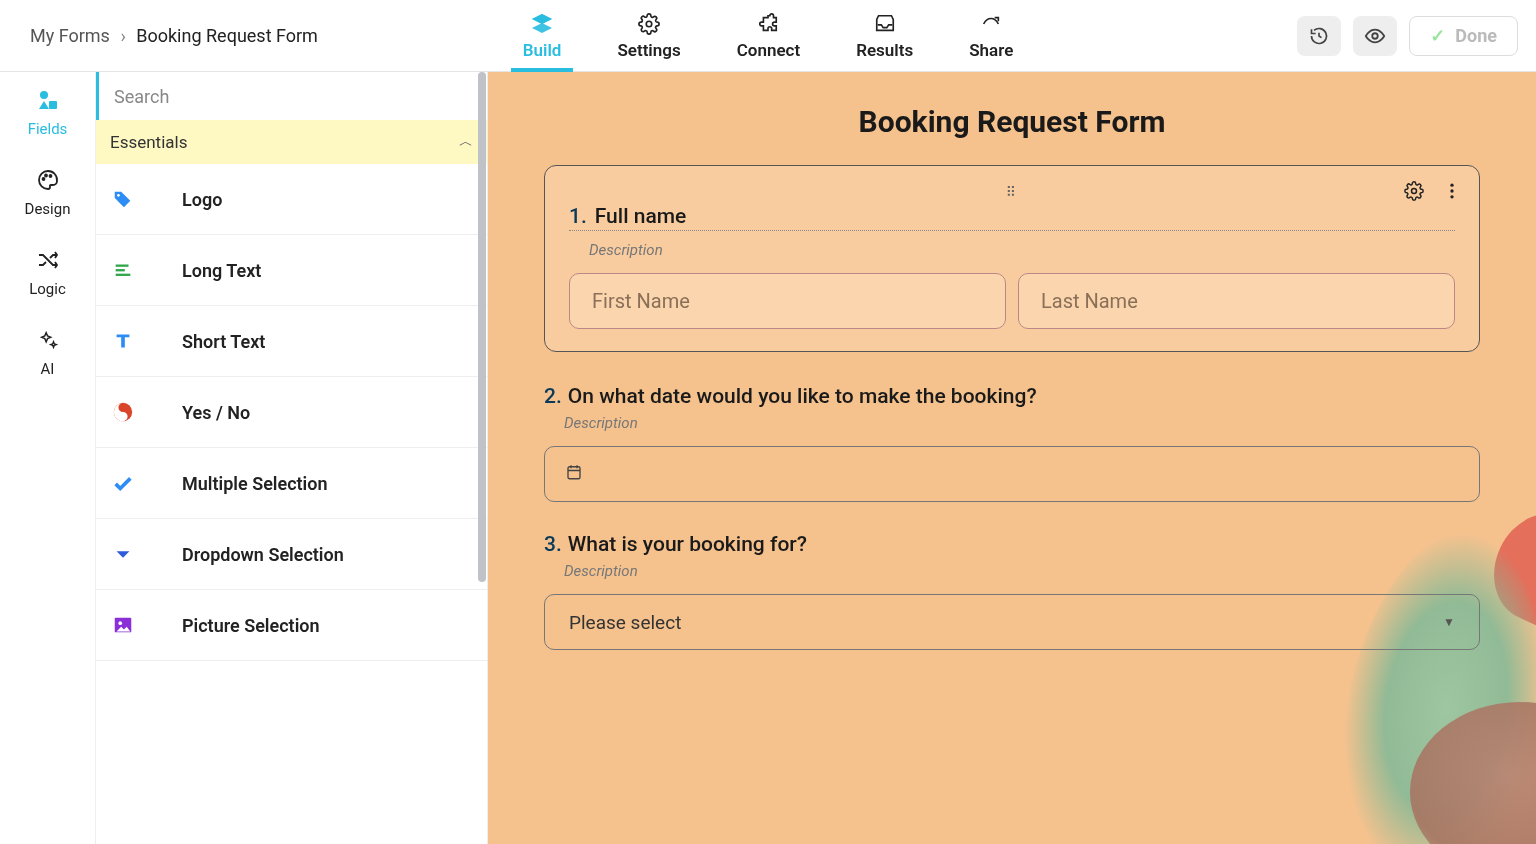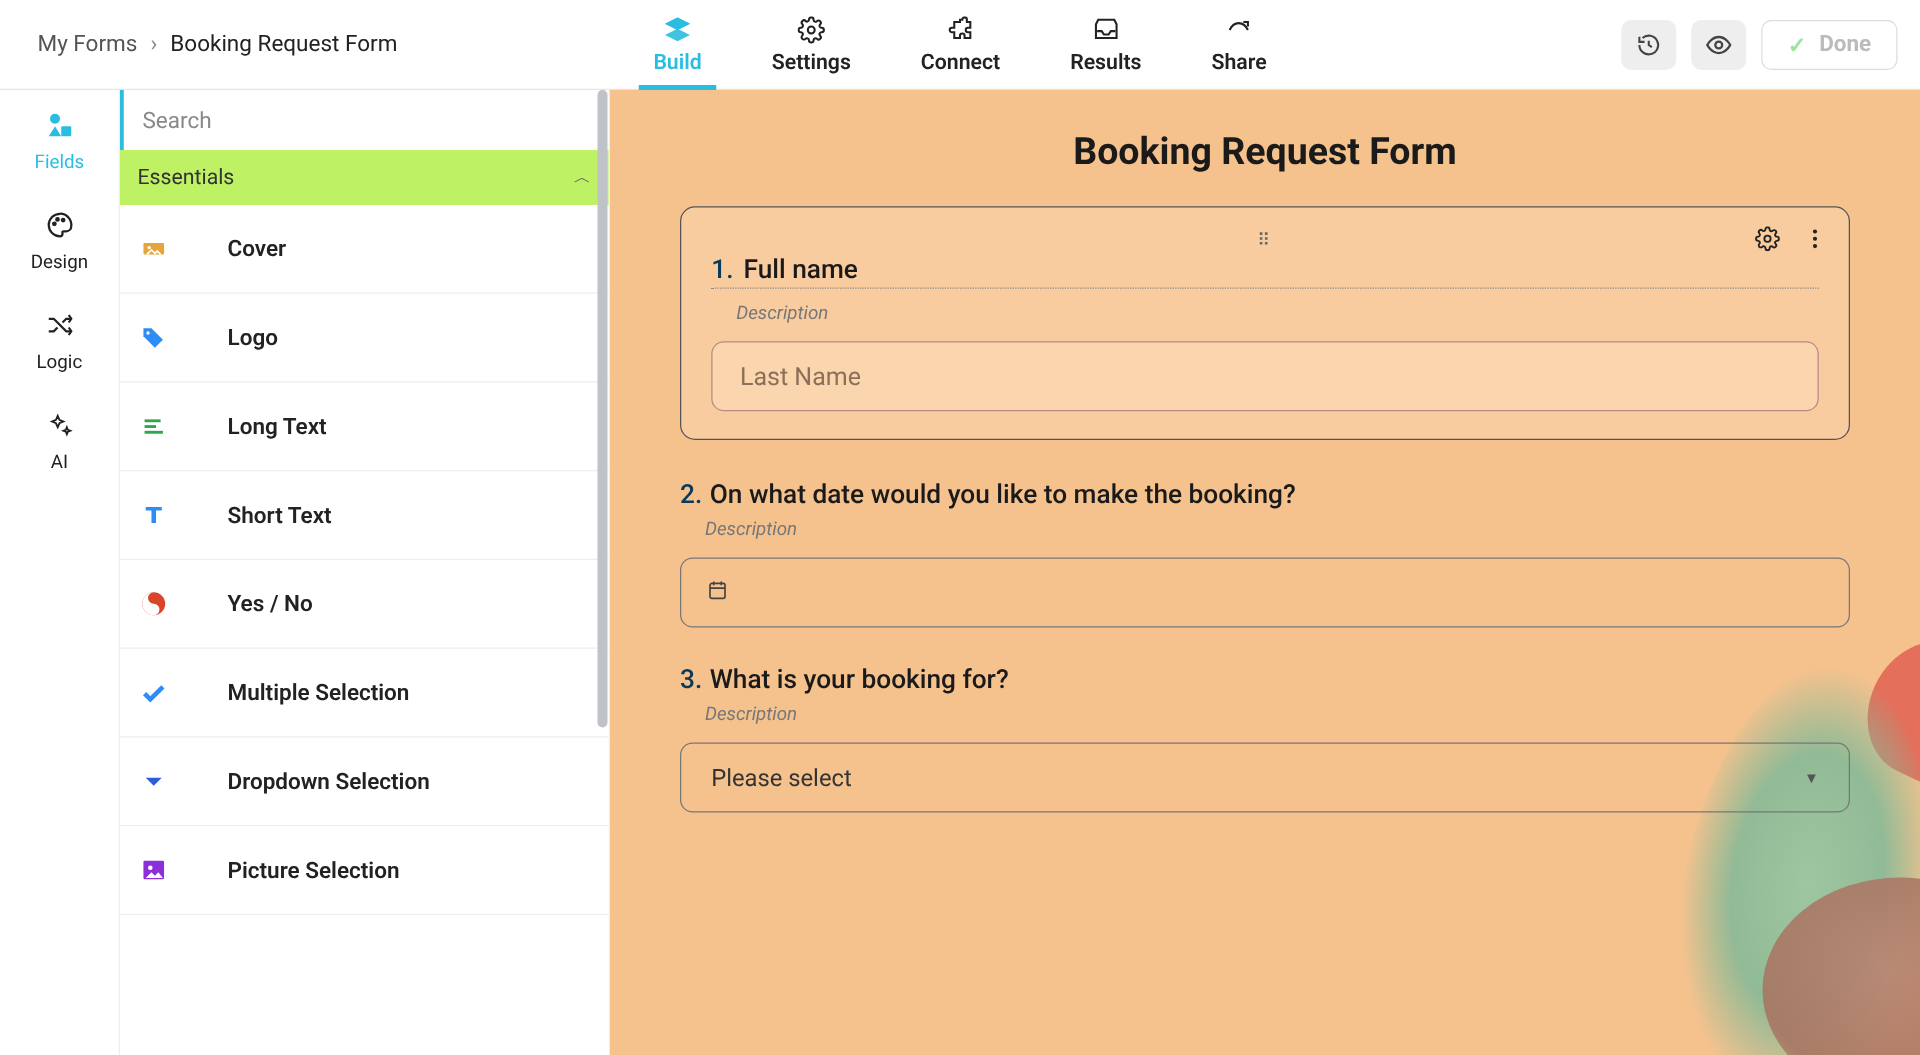--- a/index.html
+++ b/index.html
@@ -29,21 +29,21 @@
 .railitem { display:flex; flex-direction:column; align-items:center; gap:6px; cursor:pointer; font-size:15px; color:#222; }
 .railitem.active { color:#29bde0; }
 .railicon { width:28px; height:28px; display:flex; align-items:center; justify-content:center; }
 
 .leftpanel { width:392px; border-right:1px solid #eee; position:relative; display:flex; }
 .bluebar { width:3px; background:#29bde0; height:48px; position:absolute; left:0; top:0; }
 .lp-inner { flex:1; overflow-y:auto; }
 .searchbox { height:48px; display:flex; align-items:center; padding:0 18px; }
 .searchbox input { border:none; outline:none; font-size:18px; width:100%; color:#0369a1; }
 .searchbox input::placeholder { color:#888; }
-.category-hdr { height:44px; background:#bef264; display:flex; align-items:center; padding:0 14px; font-size:17px; color:#333; cursor:pointer; justify-content:space-between; }
+.category-hdr { height:44px; background:#fef9c3; display:flex; align-items:center; padding:0 14px; font-size:17px; color:#333; cursor:pointer; justify-content:space-between; }
 .chev { font-size:14px; color:#666; }
 .fieldrow { height:71px; border-bottom:1px solid #eee; display:flex; align-items:center; padding:0 14px; gap:46px; cursor:pointer; }
 .ficon { width:26px; height:26px; display:flex; align-items:center; justify-content:center; }
 .ficon svg { width:22px; height:22px; }
 .flabel { font-size:18px; font-weight:600; color:#222; }
 .lp-scrollbar { position:absolute; right:0; top:0; width:10px; height:100%; }
 .lp-thumb { width:8px; margin-left:1px; background:#bfc2c7; border-radius:4px; height:510px; }
 
 .canvas { flex:1; position:relative; overflow:hidden; background:#f5c28e; }
 .decor { position:absolute; }
@@ -207,30 +207,20 @@
       <div class="searchbox">
         <input type="text" placeholder="Search" style="">
       </div>
       <div class="category-hdr">
         <span>Essentials</span>
         <span class="chev">︿</span>
       </div>
 
       <div class="fieldrow">
         <span class="ficon">
-            <svg viewBox="0 0 24 24" fill="#e6a43a">
-              <rect x="3" y="7" width="18" height="10" rx="1"></rect>
-              <circle cx="8" cy="11" r="1.5" fill="#fff"></circle>
-              <path d="M6 17l4-4 3 3 2-2 3 3" stroke="#fff" stroke-width="1.5" fill="none"></path>
-            </svg>
-          </span>
-        <span class="flabel">Cover</span>
-      </div>
-      <div class="fieldrow">
-        <span class="ficon">
             <svg viewBox="0 0 24 24" fill="#2d8df5">
               <path d="M3 11V4h7l10 10-7 7z"></path>
               <circle cx="7" cy="8" r="1.5" fill="#fff"></circle>
             </svg>
           </span>
         <span class="flabel">Logo</span>
       </div>
       <div class="fieldrow">
         <span class="ficon">
             <svg viewBox="0 0 24 24" fill="#2fa64a">
@@ -315,20 +305,21 @@
               <circle cx="12" cy="19" r="2"></circle>
             </svg>
           </span>
       </div>
       <div class="q-title">
         <span class="qnum">1.</span>
         <span class="qtext">Full name</span>
       </div>
       <div class="q-desc">Description</div>
       <div class="name-inputs">
+        <input type="text" placeholder="First Name" style="">
         <input type="text" placeholder="Last Name" style="">
       </div>
     </div>
 
     <div class="qblock">
       <div class="q-title2">
         <span class="qnum">2.</span>
         <span class="qtext">On what date would you like to make the booking?</span>
       </div>
       <div class="q-desc">Description</div>

